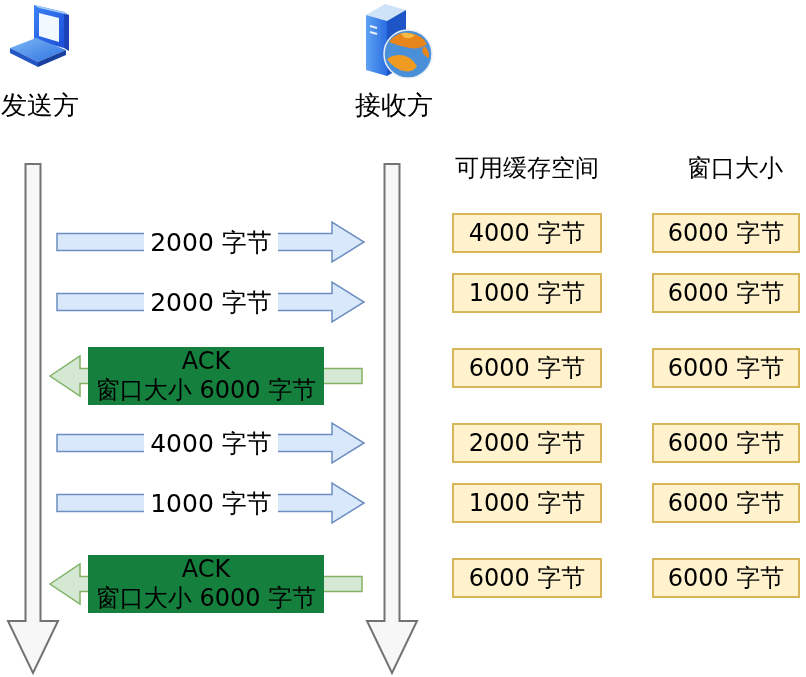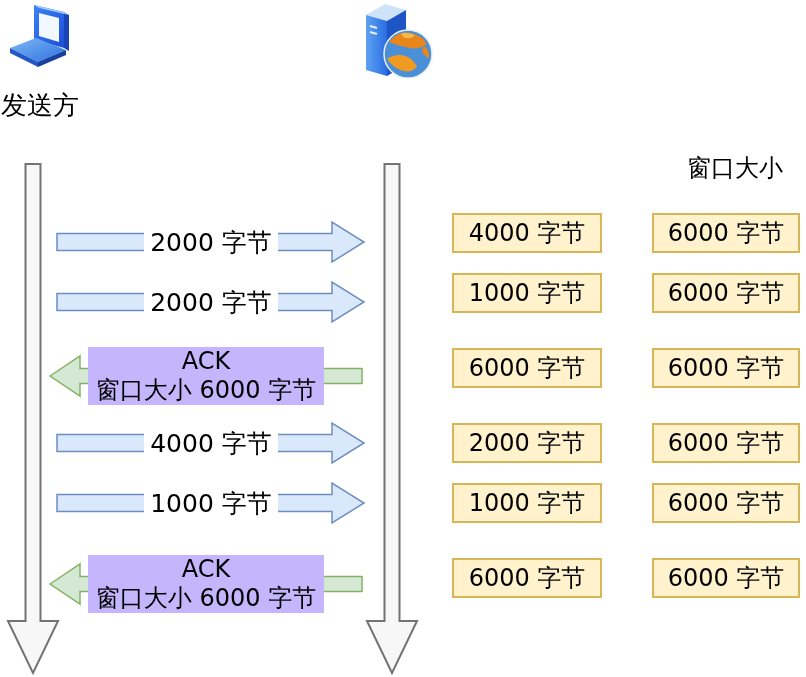--- a/index.html
+++ b/index.html
@@ -22,21 +22,21 @@
     position:absolute; display:flex; align-items:center; justify-content:center;
     pointer-events:none;
   }
   .msg-label {
     background:#fff; padding:0 6px; font-size:25px; white-space:nowrap;
   }
   .ack-label {
     position:absolute; text-align:center; pointer-events:none;
   }
   .ack-label .inner {
-    display:inline-block; background:#c4b5fd; padding:0 8px;
+    display:inline-block; background:#15803d; padding:0 8px;
     font-size:24px; line-height:29px; white-space:nowrap;
   }
   polygon.data-arrow { fill:var(--data-fill); stroke:var(--data-stroke); stroke-width:1.5; }
   polygon.ack-arrow  { fill:var(--ack-fill);  stroke:var(--ack-stroke);  stroke-width:1.5; }
   polygon.timeline-shape { fill:var(--timeline-fill); stroke:var(--timeline-stroke); stroke-width:2; }
 </style>
 </head>
 <body>
 
 <div class="canvas">
@@ -73,28 +73,30 @@
     <polygon points="8,13 29,19 29,74 8,68" fill="url(#srvFront)"></polygon>
     <polygon points="29,19 48,8 48,63 29,74" fill="#1e55c6"></polygon>
     <line x1="12" y1="24" x2="19" y2="26" stroke="#eaf2fc" stroke-width="2"></line>
     <line x1="12" y1="30" x2="19" y2="32" stroke="#eaf2fc" stroke-width="2"></line>
     <circle cx="50" cy="52" r="24" fill="#4a90d9" stroke="#e9eef5" stroke-width="1.5"></circle>
     <path d="M31,40 q8,-11 21,-9 q12,2 17,11 q-9,7 -22,3 q-9,-2 -16,-5 z" fill="#e8861c"></path>
     <path d="M43,31.5 q8,-2 14,2 q-4,4 -11,2 z" fill="#f6bb46"></path>
     <path d="M29,57 q7,10 17,12 q9,2 13,-5 q-7,-11 -17,-11 q-8,0 -13,4 z" fill="#ef9a20"></path>
     <path d="M66,44 q6,4 5,12 q-6,-2 -7,-8 z" fill="#e8861c"></path>
   </svg>
+  <div class="abs node-label" style="left:352px; top:88px; width:84px;">接收方</div>
 
   <svg class="abs" style="left:6px; top:163px;" width="54" height="512" viewBox="0 0 54 512">
     <polygon class="timeline-shape" points="19.5,1 34.5,1 34.5,458 52,458 27,510 2,458 19.5,458"></polygon>
   </svg>
   <svg class="abs" style="left:365px; top:163px;" width="54" height="512" viewBox="0 0 54 512">
     <polygon class="timeline-shape" points="19.5,1 34.5,1 34.5,458 52,458 27,510 2,458 19.5,458"></polygon>
   </svg>
 
+  <div class="abs col-header" style="left:452px; top:152px; width:150px;">可用缓存空间</div>
   <div class="abs col-header" style="left:652px; top:152px; width:166px;">窗口大小</div>
 
   <svg class="abs" style="left:56px; top:220px;" width="310" height="44" viewBox="0 0 310 44">
     <polygon class="data-arrow" points="1,13.5 276,13.5 276,2 308,22 276,42 276,30.5 1,30.5"></polygon>
   </svg>
   <div class="msg-label-wrap" style="left:56px; top:220px; width:310px; height:44px;">
     <span class="msg-label">2000 字节</span>
   </div>
 
   <svg class="abs" style="left:56px; top:280px;" width="310" height="44" viewBox="0 0 310 44">

